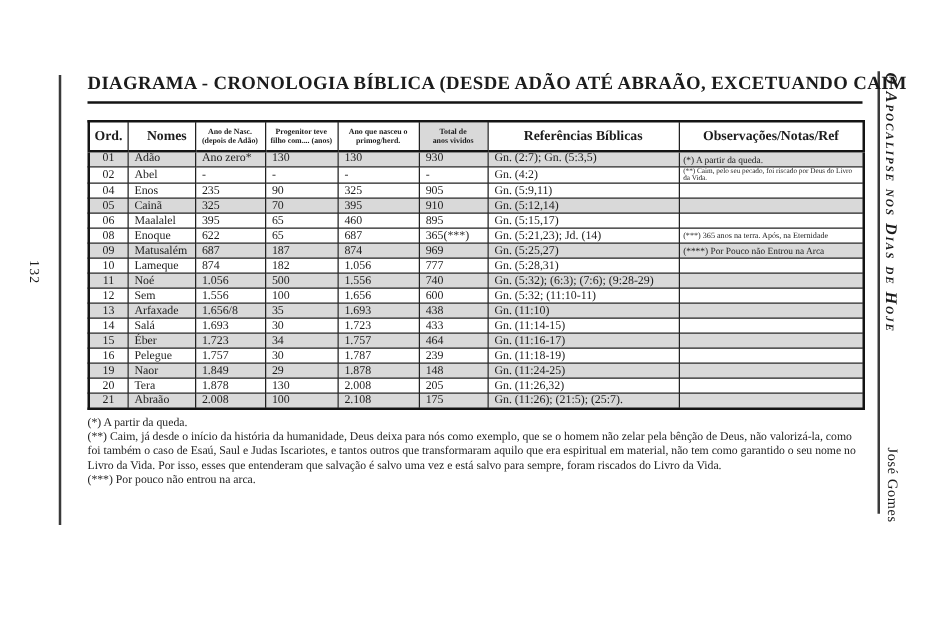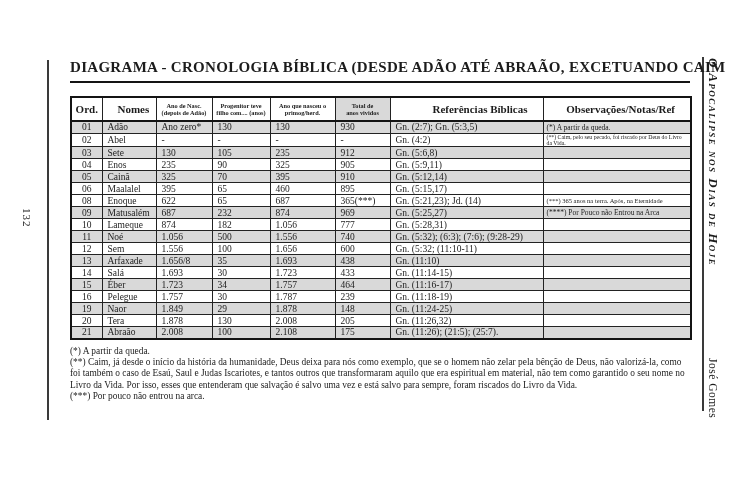--- a/index.html
+++ b/index.html
@@ -17,21 +17,21 @@
 
   .content{position:absolute;left:70px;top:59px;width:620px;}
   .doc-title{font-weight:bold;font-size:15px;letter-spacing:0.3px;border-bottom:2.5px solid #141414;padding-bottom:5px;margin:0 0 13px 0;white-space:nowrap;}
 
   table{border-collapse:collapse;table-layout:fixed;width:620px;border:2px solid #141414;}
   th,td{border:1px solid #222;overflow:hidden;white-space:nowrap;vertical-align:middle;}
   thead tr{height:24px;}
   thead th{font-weight:bold;background:#fff;border-bottom:2px solid #141414;}
   th.h-big{font-size:11px;}
   th.h-small{font-size:6.3px;line-height:7px;text-align:center;padding:0 1px;}
-  th.h-left{text-align:right;padding:0 15px;}
+  th.h-left{text-align:center;padding:0 15px;}
   th.h-center{text-align:center;}
   th.h-shaded{background:var(--shade);}
   tbody tr{height:12px;}
   tbody tr.shaded td{background:var(--shade);}
   td{font-size:9.5px;padding:0 3px;}
   td.c-ord{text-align:center;padding:0 1px;}
   td.c-left{text-align:left;padding:0 5px;}
   td.obs{font-size:7.5px;padding:0 3px;}
   td.obs-small{font-size:6.5px;}
   td.obs-tiny{font-size:5.8px;line-height:6px;white-space:normal;vertical-align:top;padding-top:0.5px;}
@@ -100,30 +100,20 @@
         <tr>
     <td class="c-ord">02</td>
     <td class="c-left">Abel</td>
     <td class="c-left">-</td>
     <td class="c-left">-</td>
     <td class="c-left">-</td>
     <td class="c-left">-</td>
     <td class="c-left">Gn. (4:2)</td>
     <td class="obs obs-tiny">(**) Caim, pelo seu pecado, foi riscado por Deus do Livro da Vida.</td>
   </tr>
-        <tr class="shaded">
-    <td class="c-ord">03</td>
-    <td class="c-left">Sete</td>
-    <td class="c-left">130</td>
-    <td class="c-left">105</td>
-    <td class="c-left">235</td>
-    <td class="c-left">912</td>
-    <td class="c-left">Gn. (5:6,8)</td>
-    <td class="obs"></td>
-  </tr>
         <tr>
     <td class="c-ord">04</td>
     <td class="c-left">Enos</td>
     <td class="c-left">235</td>
     <td class="c-left">90</td>
     <td class="c-left">325</td>
     <td class="c-left">905</td>
     <td class="c-left">Gn. (5:9,11)</td>
     <td class="obs"></td>
   </tr>
@@ -154,21 +144,21 @@
     <td class="c-left">65</td>
     <td class="c-left">687</td>
     <td class="c-left">365(***)</td>
     <td class="c-left">Gn. (5:21,23); Jd. (14)</td>
     <td class="obs obs-small">(***) 365 anos na terra. Após, na Eternidade</td>
   </tr>
         <tr class="shaded">
     <td class="c-ord">09</td>
     <td class="c-left">Matusalém</td>
     <td class="c-left">687</td>
-    <td class="c-left">232</td>
+    <td class="c-left">187</td>
     <td class="c-left">874</td>
     <td class="c-left">969</td>
     <td class="c-left">Gn. (5:25,27)</td>
     <td class="obs">(****) Por Pouco não Entrou na Arca</td>
   </tr>
         <tr>
     <td class="c-ord">10</td>
     <td class="c-left">Lameque</td>
     <td class="c-left">874</td>
     <td class="c-left">182</td>

